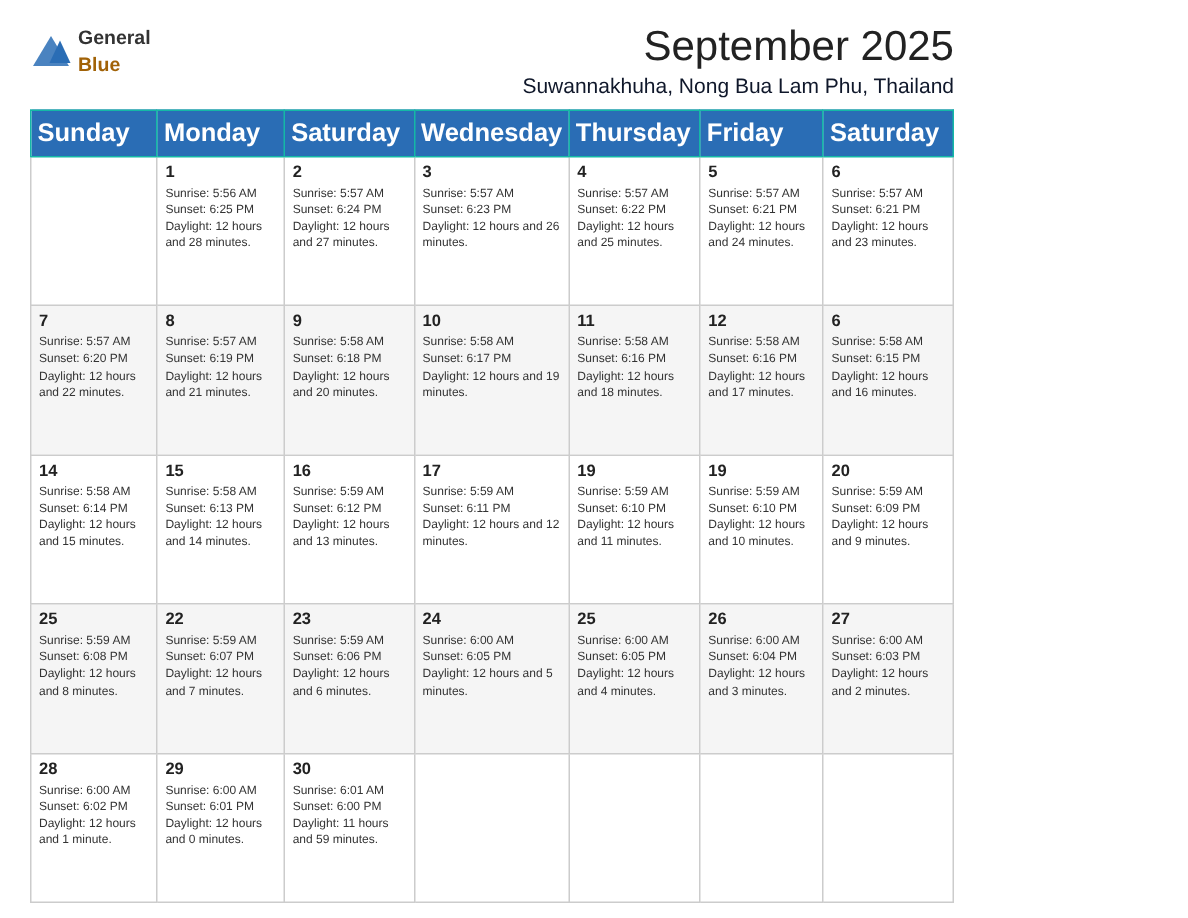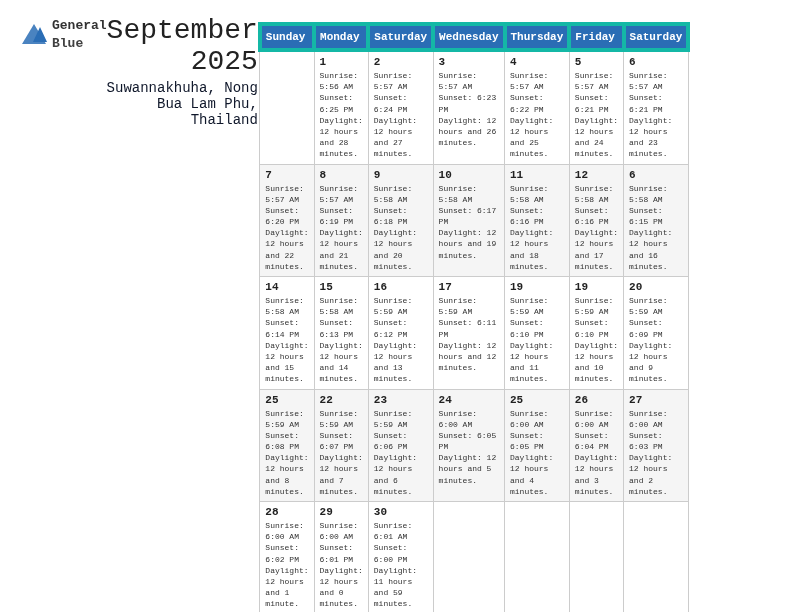--- a/index.html
+++ b/index.html
@@ -8,22 +8,21 @@
       background: #fff;
       width: 792px;
       height: 612px;
       overflow: hidden;
     }
     .page {
       width: 656px;
       height: 612px;
       padding: 16px 20px 10px 20px;
       display: flex;
-      flex-direction: row;
-      font-family: Liberation Mono, monospace;
+      flex-direction: column;
     }
     .header-top {
       display: flex;
       align-items: flex-start;
       justify-content: space-between;
       margin-bottom: 2px;
     }
     .logo {
       display: flex;
       align-items: center;
@@ -49,25 +48,25 @@
     }
     .calendar-table {
       width: 100%;
       border-collapse: collapse;
       flex: 1;
       margin-top: 6px;
     }
     .calendar-table th {
       background-color: #2a6db5;
       color: #fff;
-      font-size: 11px;
+      font-size: 17px;
       padding: 5px 4px;
       text-align: left;
       font-weight: bold;
-      border: 4px solid #14b8a6;
+      border: 1px solid #14b8a6;
     }
     .calendar-table td {
       border: 1px solid #ccc;
       vertical-align: top;
       padding: 4px 5px;
       font-size: 8.5px;
       color: #222;
       width: calc(100% / 7);
       height: 78px;
     }
@@ -100,21 +99,21 @@
     <div class="logo">
       <svg class="logo-icon" viewBox="0 0 28 24" xmlns="http://www.w3.org/2000/svg">
         <polygon points="14,2 26,22 2,22" fill="#2a6db5" opacity="0.85"></polygon>
         <polygon points="20,5 27,20 13,20" fill="#2a6db5"></polygon>
       </svg>
       <div>
         <div>
           <span style="font-size:13px;font-weight:bold;color:#333;">General</span>
         </div>
         <div>
-          <span style="font-size:13px;font-weight:bold;color:#404040;">Blue</span>
+          <span style="font-size:13px;font-weight:bold;color:#a16207;">Blue</span>
         </div>
       </div>
     </div>
     <div class="title-block">
       <div class="calendar-title">September 2025</div>
       <div class="calendar-subtitle">Suwannakhuha, Nong Bua Lam Phu, Thailand</div>
     </div>
   </div>
 
   <table class="calendar-table">

